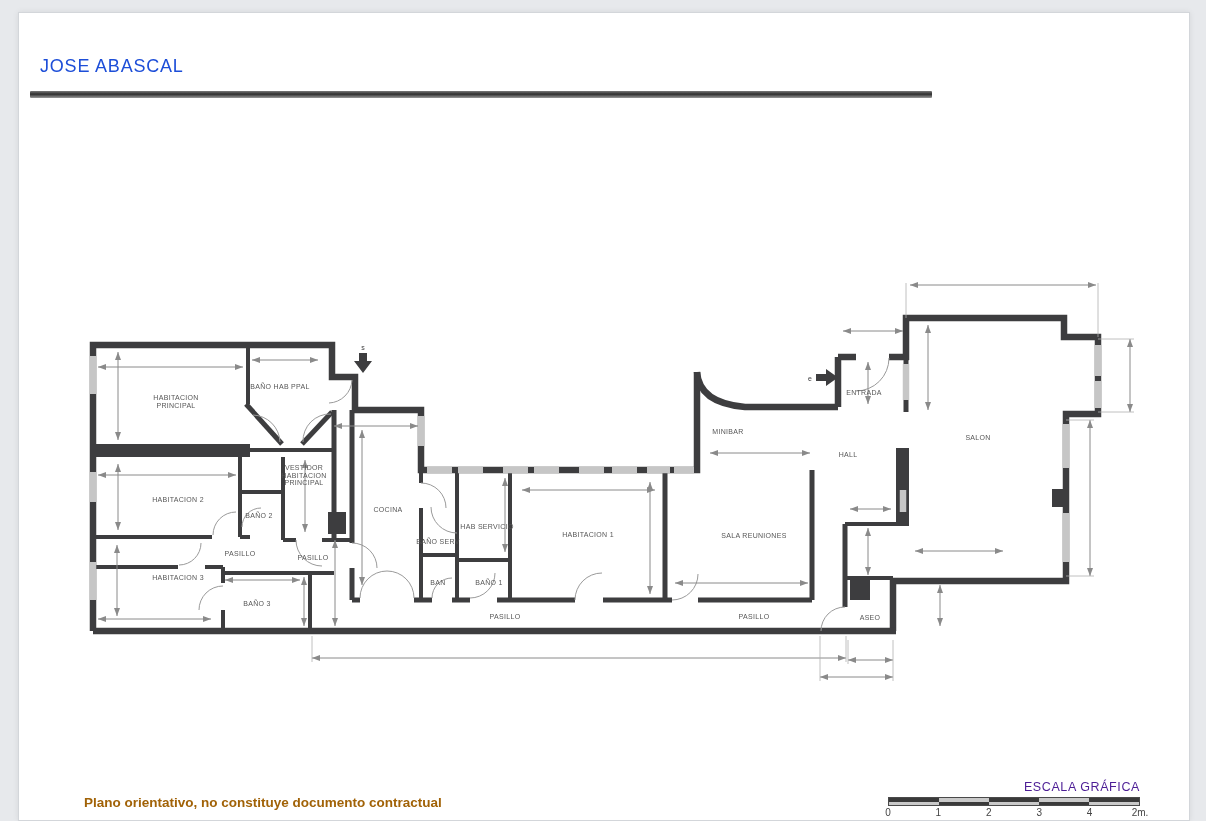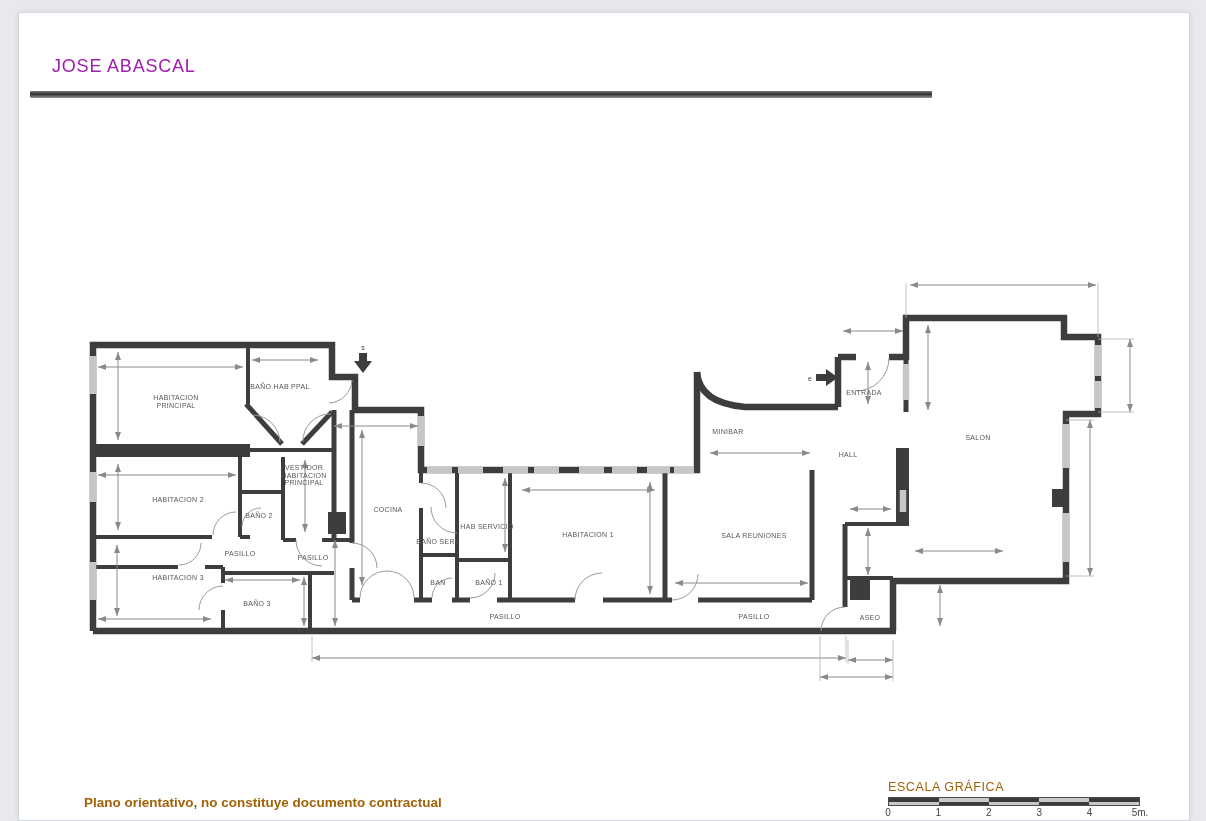--- a/index.html
+++ b/index.html
@@ -8,34 +8,34 @@
     background:#e7e9ec;
     font-family:"Liberation Sans",sans-serif;
   }
   .sheet{
     position:absolute;left:18px;top:12px;right:16px;bottom:0;
     background:#ffffff;border:1px solid #d3d6da;
     box-shadow:0 0 6px rgba(0,0,0,.08);
   }
   .title{
     position:absolute;left:40px;top:44px;
-    font-size:18px;letter-spacing:.8px;color:#a21caf;font-weight:400;margin-left:12px;
+    font-size:18px;letter-spacing:.8px;color:#1d4ed8;font-weight:400;
   }
   .divider{
     position:absolute;left:30px;top:91px;width:902px;height:7px;
     background:linear-gradient(#7a7a7a,#2e2e2e 45%,#9a9a9a);
     border-radius:1px;
   }
   .footer-note{
     position:absolute;left:84px;top:781px;
     font-size:13.5px;font-weight:bold;color:#a16207;
   }
   .scale-block{position:absolute;left:888px;top:780px;width:252px;}
   .scale-title{
-    text-align:left;font-size:12.5px;color:#a16207;letter-spacing:.6px;
+    text-align:right;font-size:12.5px;color:#4c1d95;letter-spacing:.6px;
     margin-bottom:3px;
   }
   .scale-bar{
     display:flex;height:7px;border:1px solid #4a4a4a;background:#c9c9c9;
   }
   .scale-seg{flex:1;display:flex;flex-direction:column;}
   .scale-seg span{flex:1;}
   .seg-a .t{background:#3a3a3a;} .seg-a .b{background:#c9c9c9;}
   .seg-b .t{background:#c9c9c9;} .seg-b .b{background:#3a3a3a;}
   .scale-ticks{position:relative;height:13px;margin-top:1px;font-size:10px;color:#444;}
@@ -231,15 +231,15 @@
         <span class="t"></span>
         <span class="b"></span>
       </div>
   </div>
   <div class="scale-ticks">
     <span class="tk0">0</span>
     <span class="tk1">1</span>
     <span class="tk2">2</span>
     <span class="tk3">3</span>
     <span class="tk4">4</span>
-    <span class="tk5">5m.</span>
+    <span class="tk5">2m.</span>
   </div>
 </div>
 
 </body></html>

